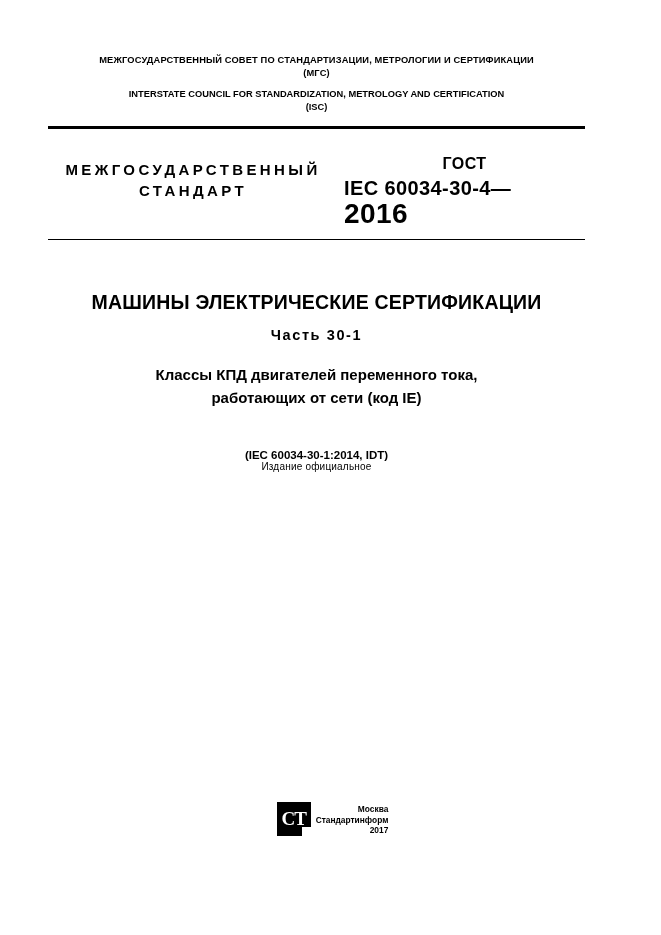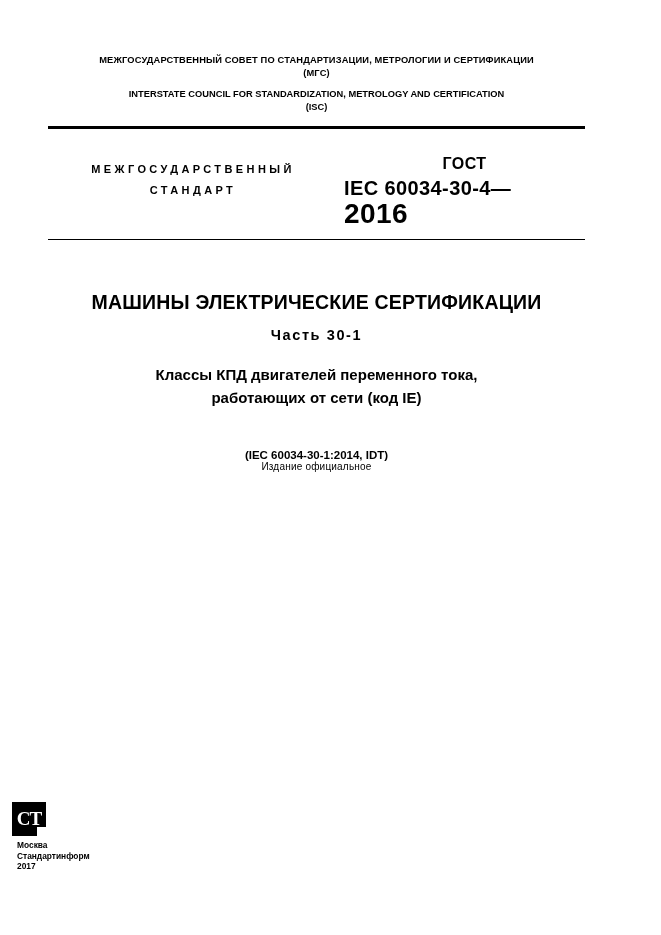--- a/index.html
+++ b/index.html
@@ -63,21 +63,21 @@
     align-items: flex-start;
     margin-top: 22px;
     min-height: 88px;
   }
   .std-type {
     width: 290px;
     text-align: center;
     padding-top: 8px;
   }
   .std-type div {
-    font-size: 11px;
+    font-size: 15px;
     font-weight: bold;
     letter-spacing: 3.4px;
     line-height: 21px;
   }
   .std-number {
     flex: 1;
     padding-left: 6px;
   }
   .std-number .l1 {
     font-size: 16px;
@@ -128,27 +128,26 @@
     margin-top: 40px;
   }
   .doc-official {
     font-size: 10px;
     letter-spacing: 0.2px;
   }
 
   
   .publisher {
     position: absolute;
-    left: 12px;
+    left: 4px;
     right: 0;
     top: 800px;
     display: flex;
     justify-content: center;
     align-items: flex-start;
-    flex-direction: column;
   }
   .logo {
     width: 34px;
     height: 34px;
     background: #000;
     position: relative;
     margin-top: 2px;
   }
   .logo .inner {
     position: absolute;
@@ -168,21 +167,21 @@
     position: absolute;
     right: 0;
     bottom: 0;
     width: 9px;
     height: 9px;
     background: #fff;
   }
   .pub-text {
     margin-left: 5px;
     padding-top: 4px;
-    text-align: left;
+    text-align: right;
   }
   .pub-text div {
     font-size: 8.4px;
     font-weight: bold;
     line-height: 10.5px;
   }
 </style>
 </head>
 <body>
 

